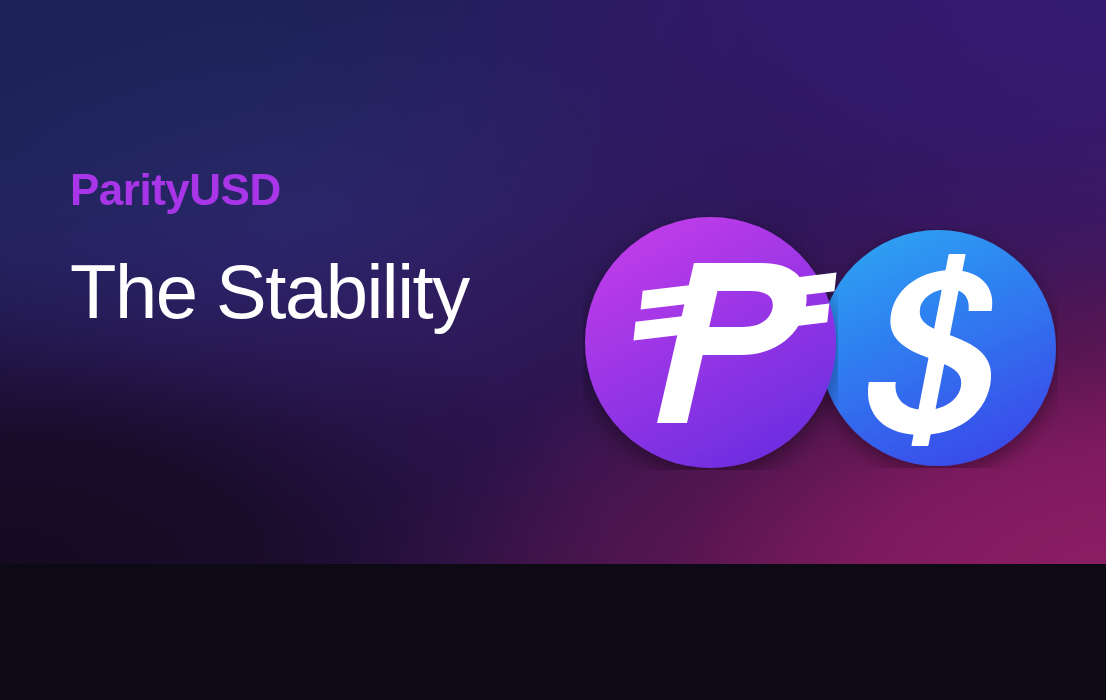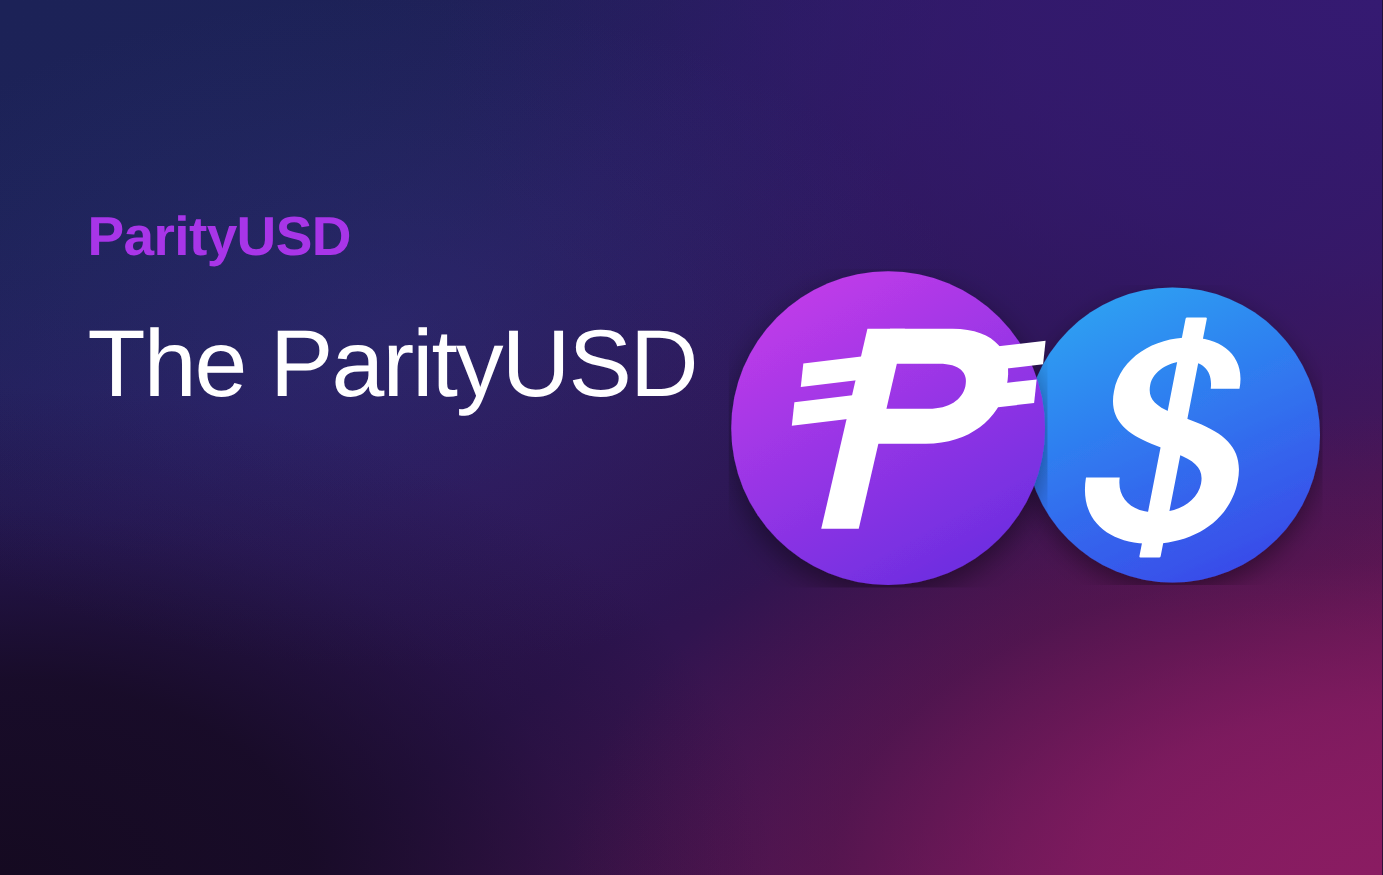--- a/index.html
+++ b/index.html
@@ -7,21 +7,21 @@
     padding: 0;
     background: #0d0a16;
   }
   body {
     font-family: "Liberation Sans", sans-serif;
   }
 
   .stage {
     position: relative;
     width: 1106px;
-    height: 700px;
+    height: 564px;
     overflow: hidden;
     background-color: #2a1550;
   }
 
   
   .bg-base {
     position: absolute;
     inset: 0;
     background:
       radial-gradient(ellipse 95% 85% at 100% 100%, #8a1c62 0%, rgba(138,28,98,0.70) 22%, rgba(110,22,78,0.30) 42%, rgba(110,22,78,0) 62%),
@@ -95,21 +95,21 @@
 <body>
 
 <div class="stage">
 
   <div class="bg-base"></div>
   <div class="bg-sheen"></div>
 
   <div class="copy">
     <div class="brand">ParityUSD</div>
     <h1 class="headline">
-      <span class="hl-line">The ParityUSD</span>
+      <span class="hl-line">The Stability</span>
     </h1>
   </div>
 
   <div class="logos">
 
     <div class="coin coin-usd">
       <svg viewBox="0 0 240 240" xmlns="http://www.w3.org/2000/svg" aria-hidden="true">
         <defs>
           <linearGradient id="gradUsd" x1="0.25" y1="0" x2="0.7" y2="1">
             <stop offset="0%" stop-color="#2fa2f2"></stop>

